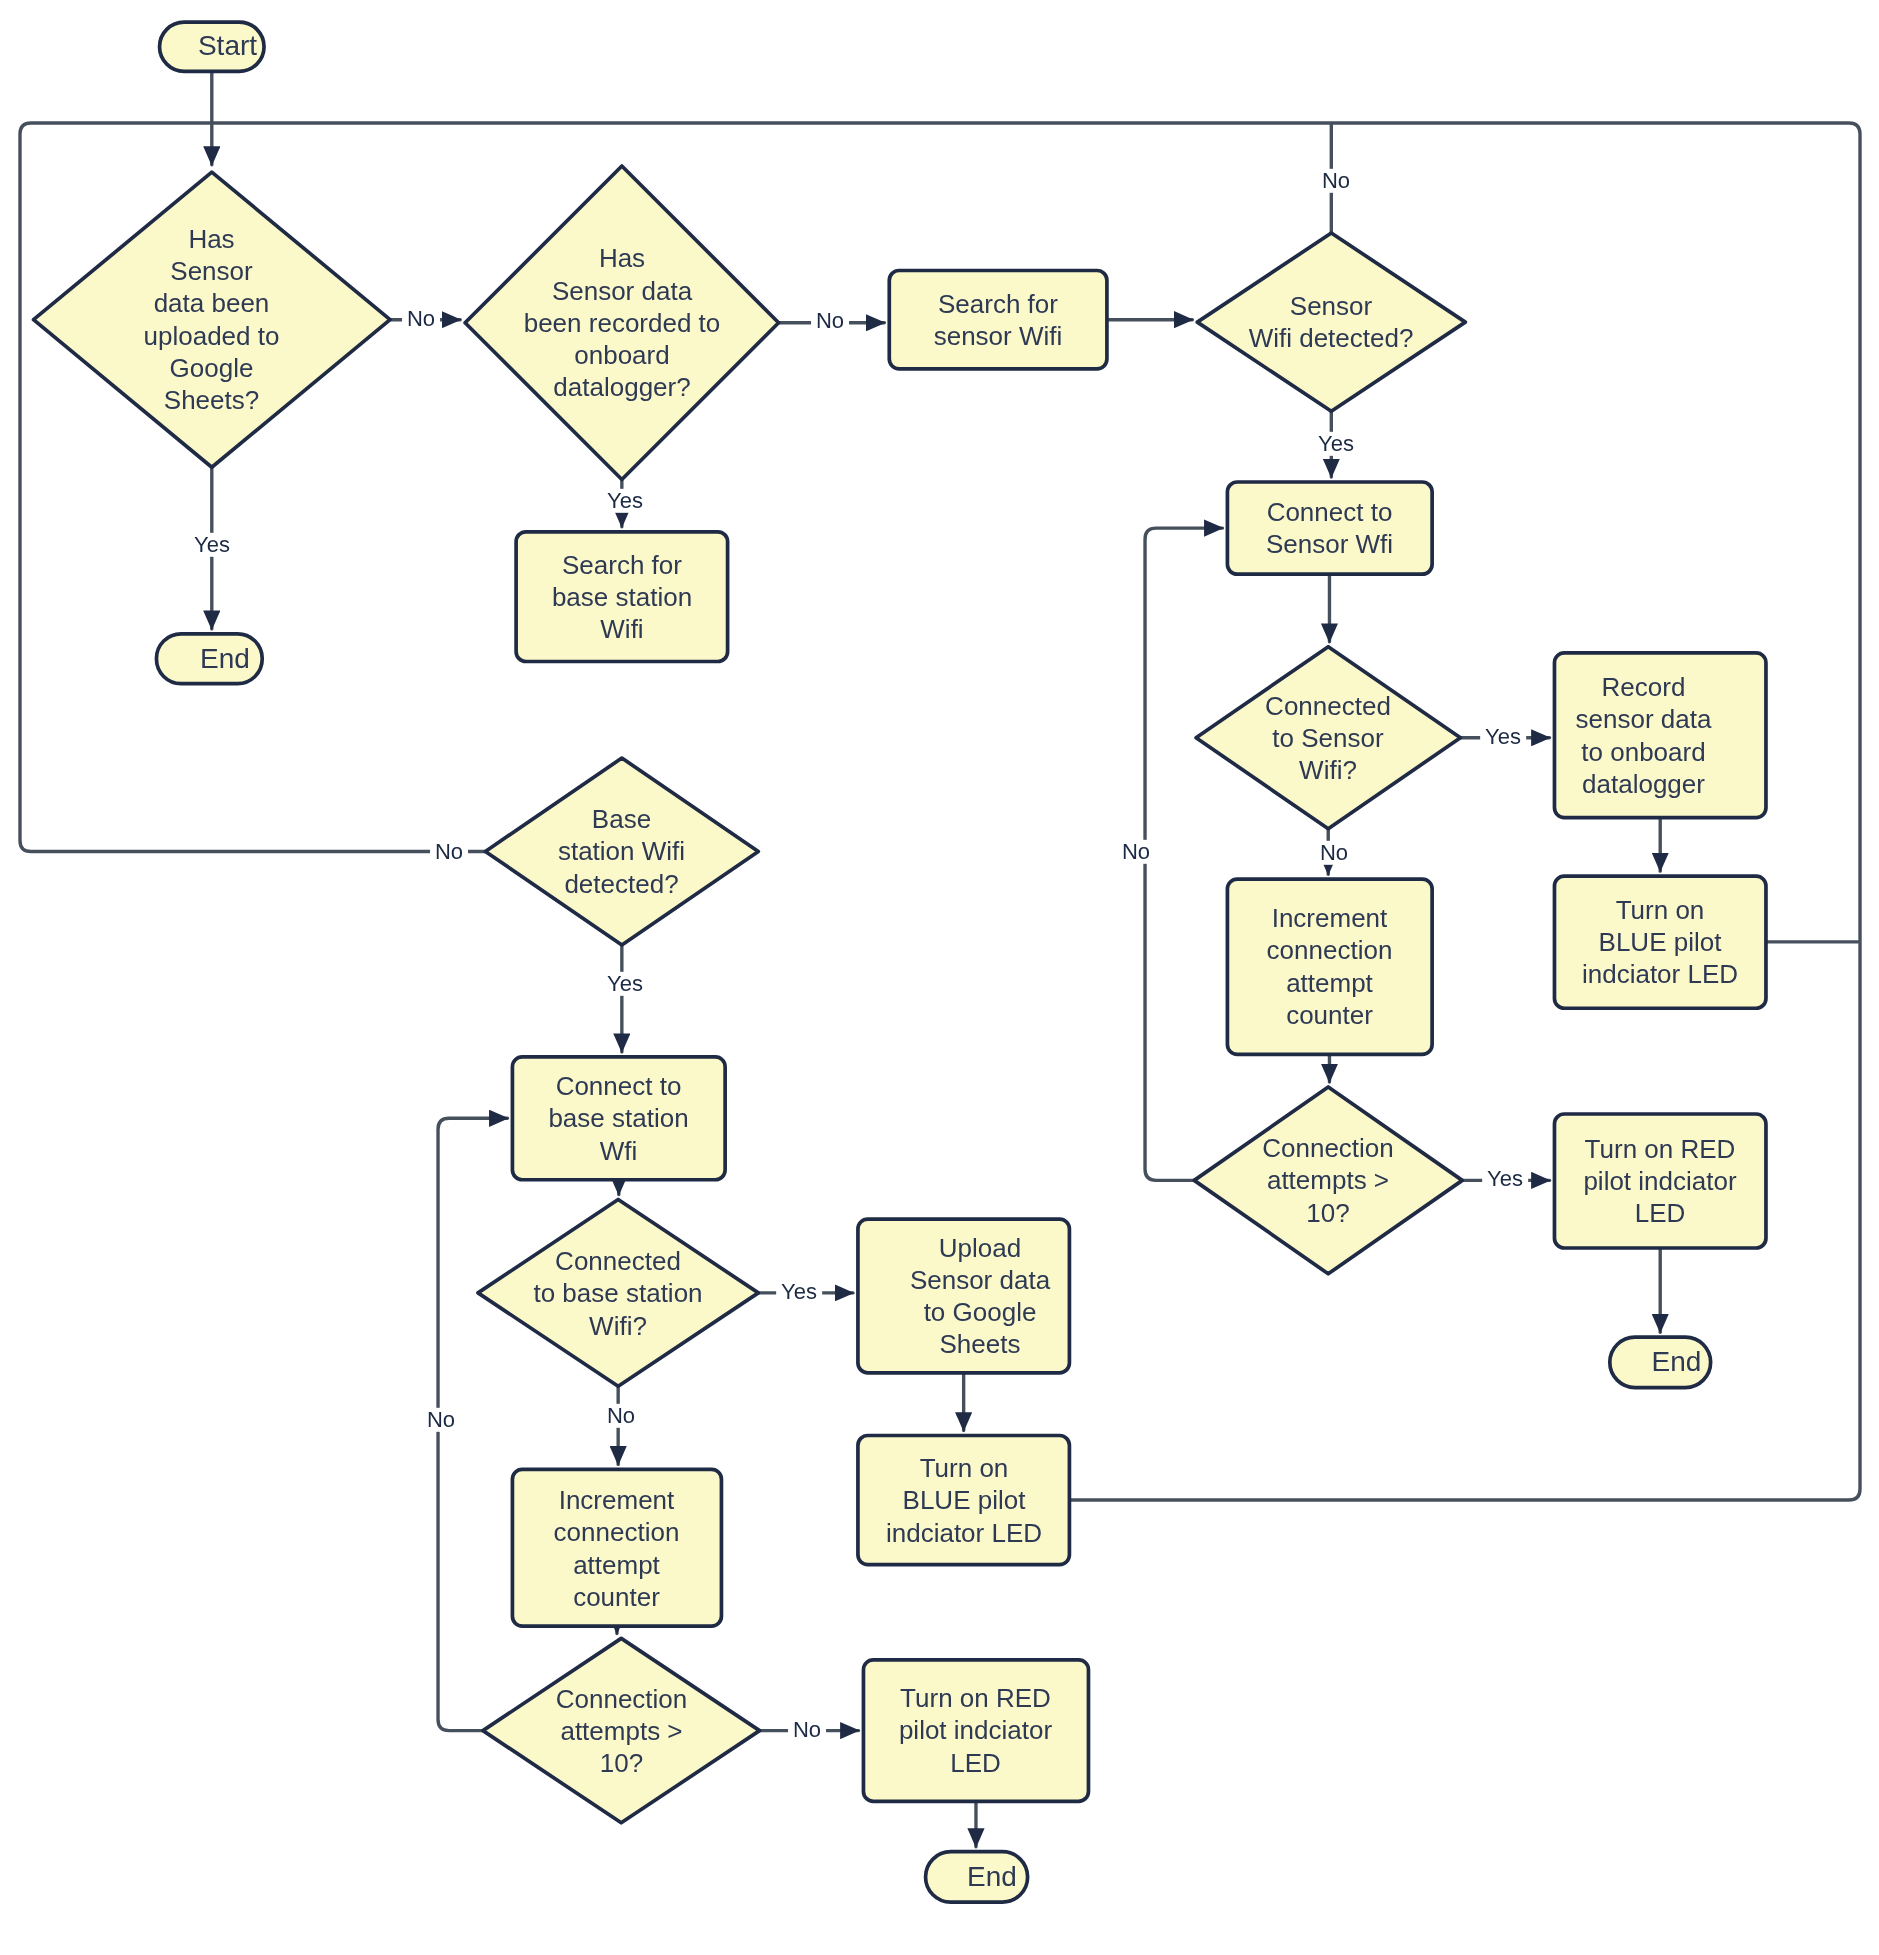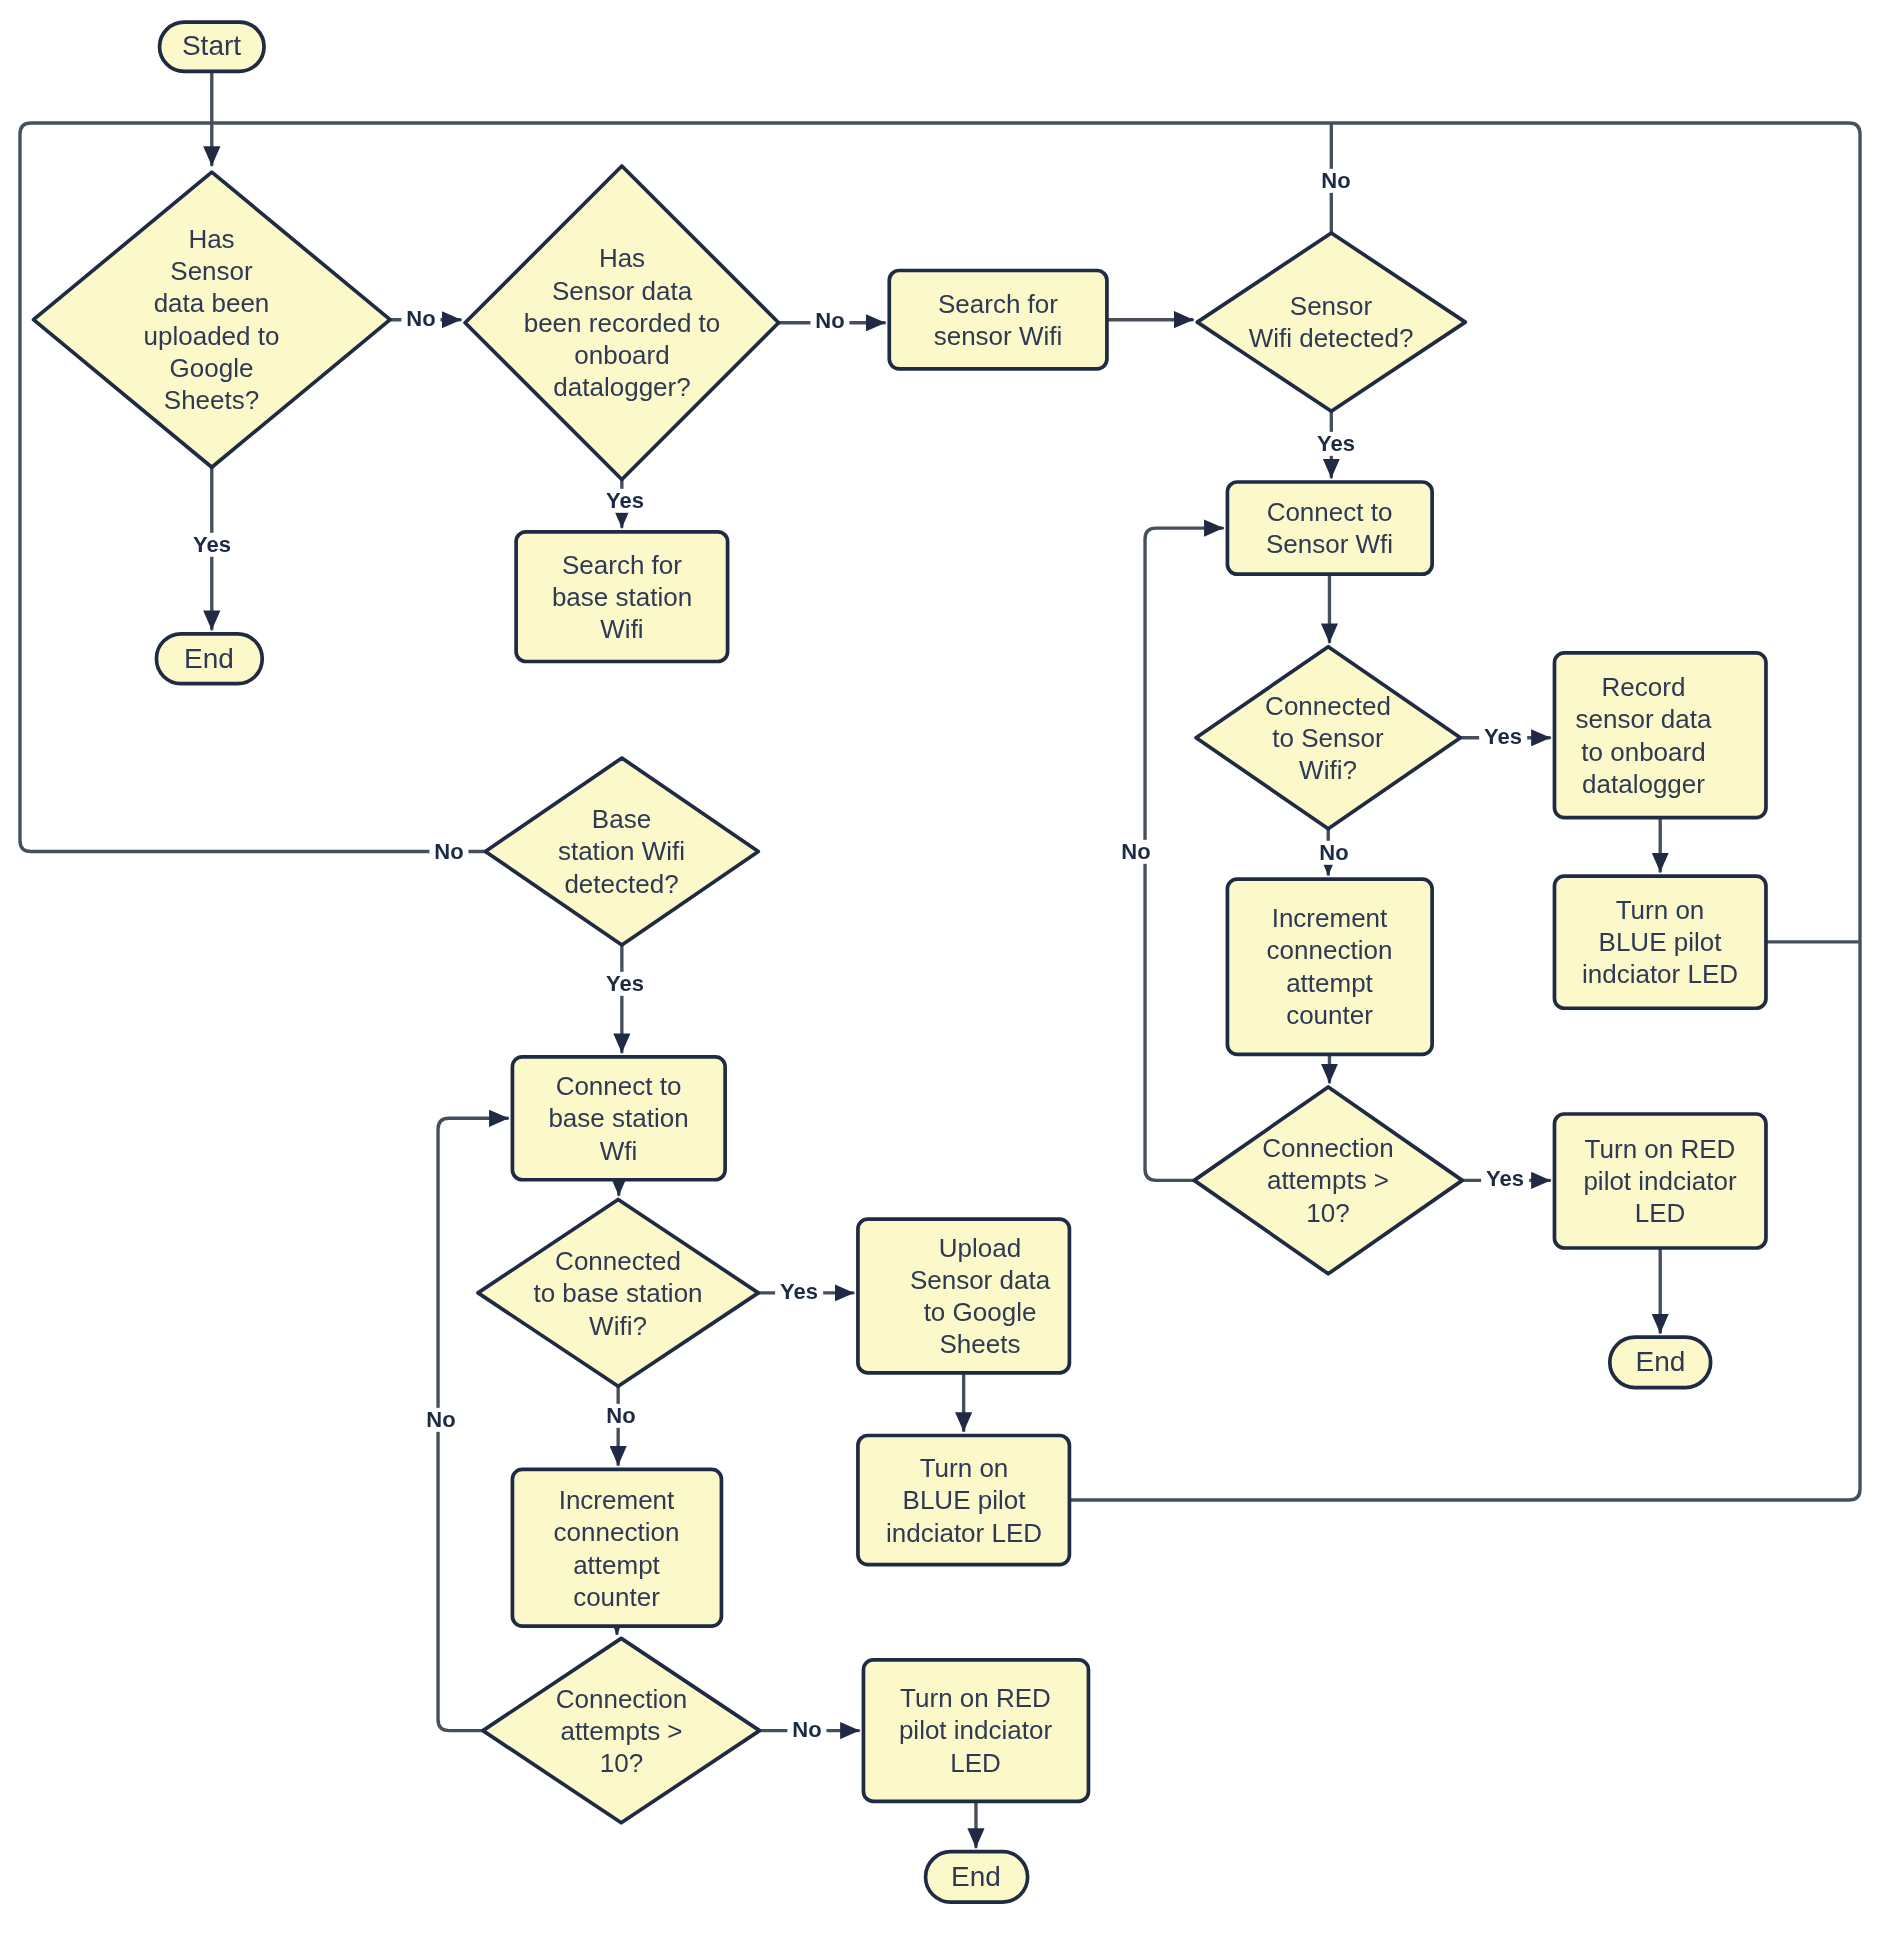--- a/index.html
+++ b/index.html
@@ -13,28 +13,28 @@
   .node-label {
     position: absolute;
     display: flex; align-items: center; justify-content: center;
     text-align: center;
     white-space: pre-line;
     color: #2e3a54;
     font-size: 26px;
     line-height: 1.24;
     pointer-events: none;
   }
-  .terminator-label { font-size: 28px; }
+  .terminator-label { font-size: 28px; padding-left: 16px; }
   .edge-label {
     position: absolute;
     transform: translate(-50%, -50%);
     background: #ffffff;
     color: #1c2a44;
     font-size: 22px;
-    font-weight: bold;
+    font-weight: normal;
     padding: 1.2px 4.9px;
     line-height: 1;
   }
 </style>
 </head>
 <body>
 
 <div id="stage">
 
   <svg id="wires" width="1880" height="1955" viewBox="0 0 3057 3180" fill="none" xmlns="http://www.w3.org/2000/svg">

